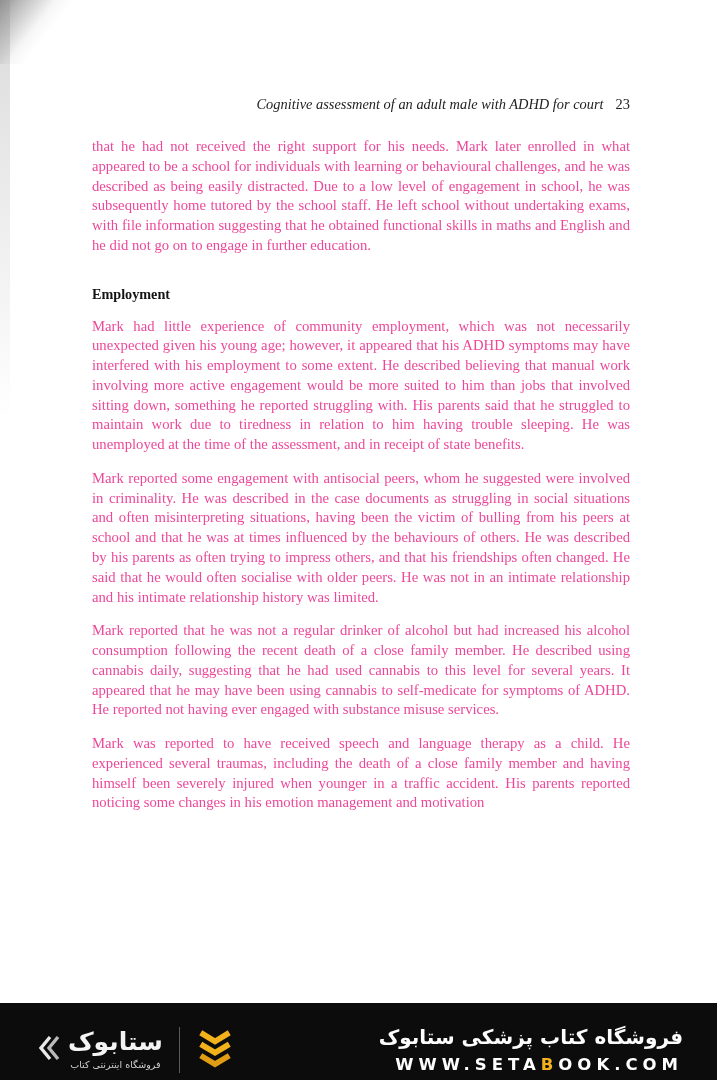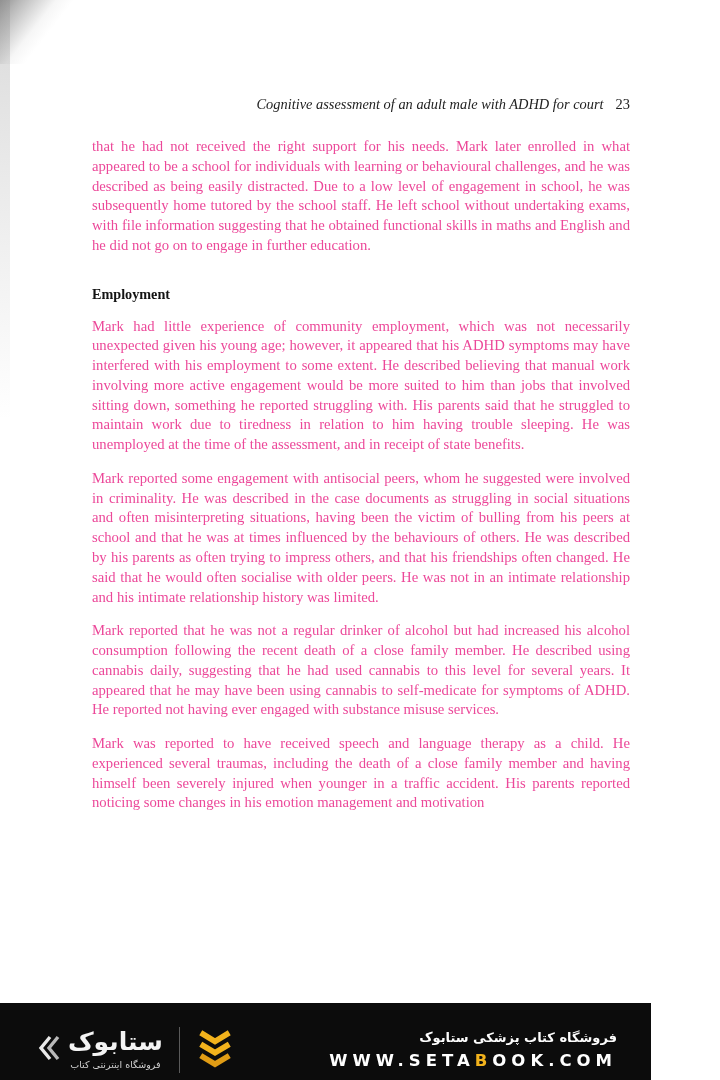--- a/index.html
+++ b/index.html
@@ -58,21 +58,21 @@
     font-size: 14.2px;
     font-weight: bold;
     margin: 30px 0 14px 0;
     color: #141414;
   }
 
   
   .footer {
     position: absolute;
     left: 0; bottom: 0;
-    width: 651px;
+    width: 717px;
     height: 77px;
     background: #0c0c0c;
     display: flex;
     align-items: center;
     justify-content: space-between;
     box-sizing: border-box;
     padding: 16px 34px 0 38px;
     font-family: "DejaVu Sans", sans-serif;
     text-align: right;
   }
@@ -107,21 +107,21 @@
     background: #5a5a5a;
   }
   .footer-right {
     display: flex;
     flex-direction: column;
     align-items: flex-end;
     gap: 6px;
   }
   .store-title {
     color: #fdfdfd;
-    font-size: 13px;
+    font-size: 20px;
     font-weight: bold;
     direction: rtl;
   }
   .website-line {
     color: #ffffff;
     font-size: 16.5px;
     font-weight: bold;
     letter-spacing: 5px;
     direction: ltr;
   }

